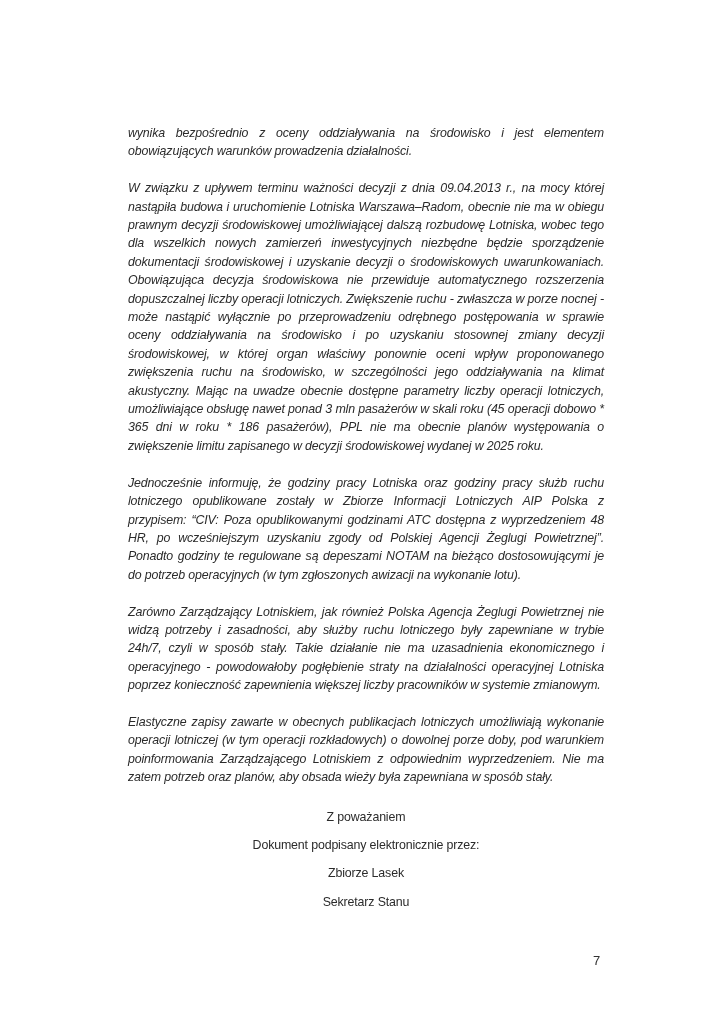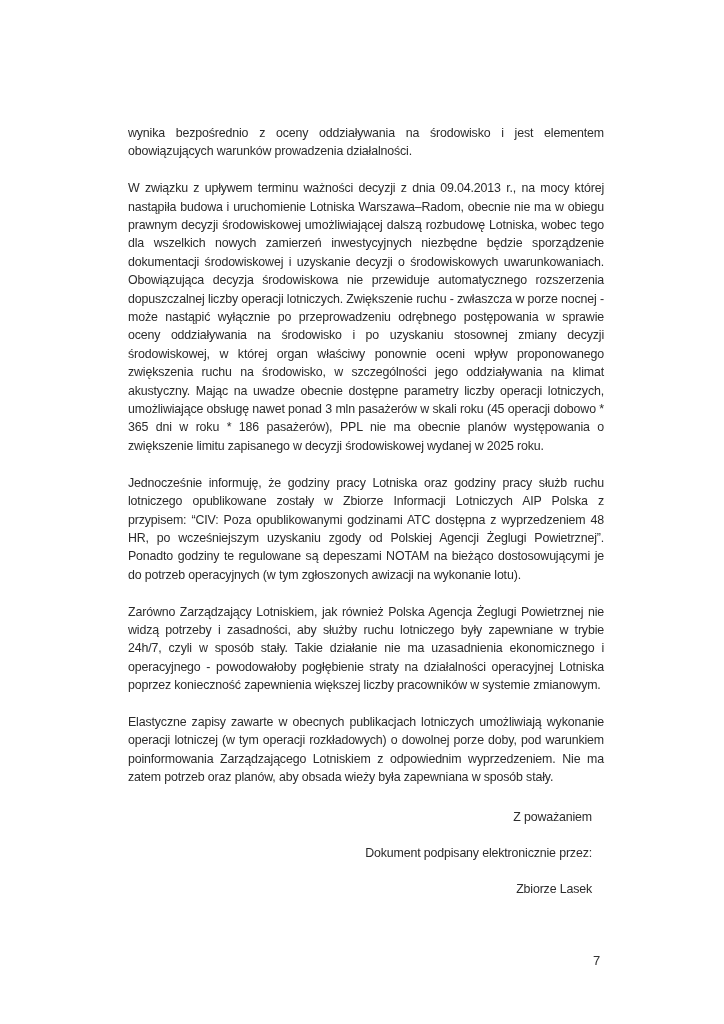--- a/index.html
+++ b/index.html
@@ -3,39 +3,40 @@
   <meta charset="utf-8">
   <style>
     html, body { margin: 0; padding: 0; background: #ffffff; }
     body { width: 724px; height: 1024px; position: relative; overflow: hidden; }
     .page {
       position: absolute; left: 128px; top: 124px; width: 476px;
       font-family: "Liberation Sans", sans-serif;
       font-size: 12.4px; line-height: 18.4px; color: #2b2b2b;
       letter-spacing: -0.15px;
     }
-    .para { text-align: justify; margin: 0 0 18.4px 0; }
+    .para { text-align: justify; margin: 0 0 18.4px 0; font-style: italic; }
     .sig { margin-top: 0; }
-    .sig-line { margin: 12px; line-height: 24.2px; text-align: right; }
+    .sig-line { margin: 4px; line-height: 24.2px; text-align: center; }
     .page-number {
       position: absolute; left: 593px; top: 953px;
       font-family: "Liberation Sans", sans-serif;
       font-size: 13px; color: #333;
     }
   </style>
 </head>
 <body>
 
 <div class="page">
   <p class="para">wynika bezpośrednio z oceny oddziaływania na środowisko i jest elementem obowiązujących warunków prowadzenia działalności.</p>
   <p class="para">W związku z upływem terminu ważności decyzji z dnia 09.04.2013 r., na mocy której nastąpiła budowa i uruchomienie Lotniska Warszawa–Radom, obecnie nie ma w obiegu prawnym decyzji środowiskowej umożliwiającej dalszą rozbudowę Lotniska, wobec tego dla wszelkich nowych zamierzeń inwestycyjnych niezbędne będzie sporządzenie dokumentacji środowiskowej i uzyskanie decyzji o środowiskowych uwarunkowaniach. Obowiązująca decyzja środowiskowa nie przewiduje automatycznego rozszerzenia dopuszczalnej liczby operacji lotniczych. Zwiększenie ruchu - zwłaszcza w porze nocnej - może nastąpić wyłącznie po przeprowadzeniu odrębnego postępowania  w sprawie oceny oddziaływania na środowisko i po uzyskaniu stosownej zmiany decyzji środowiskowej, w której organ właściwy ponownie oceni wpływ proponowanego zwiększenia ruchu na środowisko, w szczególności jego oddziaływania na klimat akustyczny. Mając na uwadze obecnie dostępne parametry liczby operacji lotniczych, umożliwiające obsługę nawet ponad 3 mln pasażerów w skali roku (45 operacji dobowo * 365 dni w roku * 186 pasażerów), PPL nie ma obecnie planów występowania o zwiększenie limitu zapisanego w decyzji środowiskowej wydanej w 2025 roku.</p>
   <p class="para">Jednocześnie informuję, że godziny pracy Lotniska oraz godziny pracy służb ruchu lotniczego opublikowane zostały w Zbiorze Informacji Lotniczych AIP Polska z przypisem: “CIV: Poza opublikowanymi godzinami ATC dostępna z wyprzedzeniem 48 HR, po wcześniejszym uzyskaniu zgody od Polskiej Agencji Żeglugi Powietrznej”. Ponadto godziny te regulowane są depeszami NOTAM na bieżąco dostosowującymi je do potrzeb operacyjnych (w tym zgłoszonych awizacji na wykonanie lotu).</p>
   <p class="para">Zarówno Zarządzający Lotniskiem, jak również Polska Agencja Żeglugi Powietrznej nie widzą potrzeby i zasadności, aby służby ruchu lotniczego były zapewniane w trybie 24h/7, czyli w sposób stały. Takie działanie nie ma uzasadnienia ekonomicznego i operacyjnego - powodowałoby pogłębienie straty na działalności operacyjnej Lotniska poprzez konieczność zapewnienia większej liczby pracowników w systemie zmianowym.</p>
   <p class="para">Elastyczne zapisy zawarte w obecnych publikacjach lotniczych umożliwiają wykonanie operacji lotniczej (w tym operacji rozkładowych) o dowolnej porze doby, pod warunkiem poinformowania Zarządzającego Lotniskiem z odpowiednim wyprzedzeniem. Nie ma zatem potrzeb oraz planów, aby obsada wieży była zapewniana w sposób stały.</p>
 
   <div class="sig">
     <p class="sig-line">Z poważaniem</p>
     <p class="sig-line">Dokument podpisany elektronicznie przez:</p>
     <p class="sig-line">Zbiorze Lasek</p>
+    <p class="sig-line">Sekretarz Stanu</p>
   </div>
 </div>
 
 <div class="page-number">7</div>
 
 </body></html>

